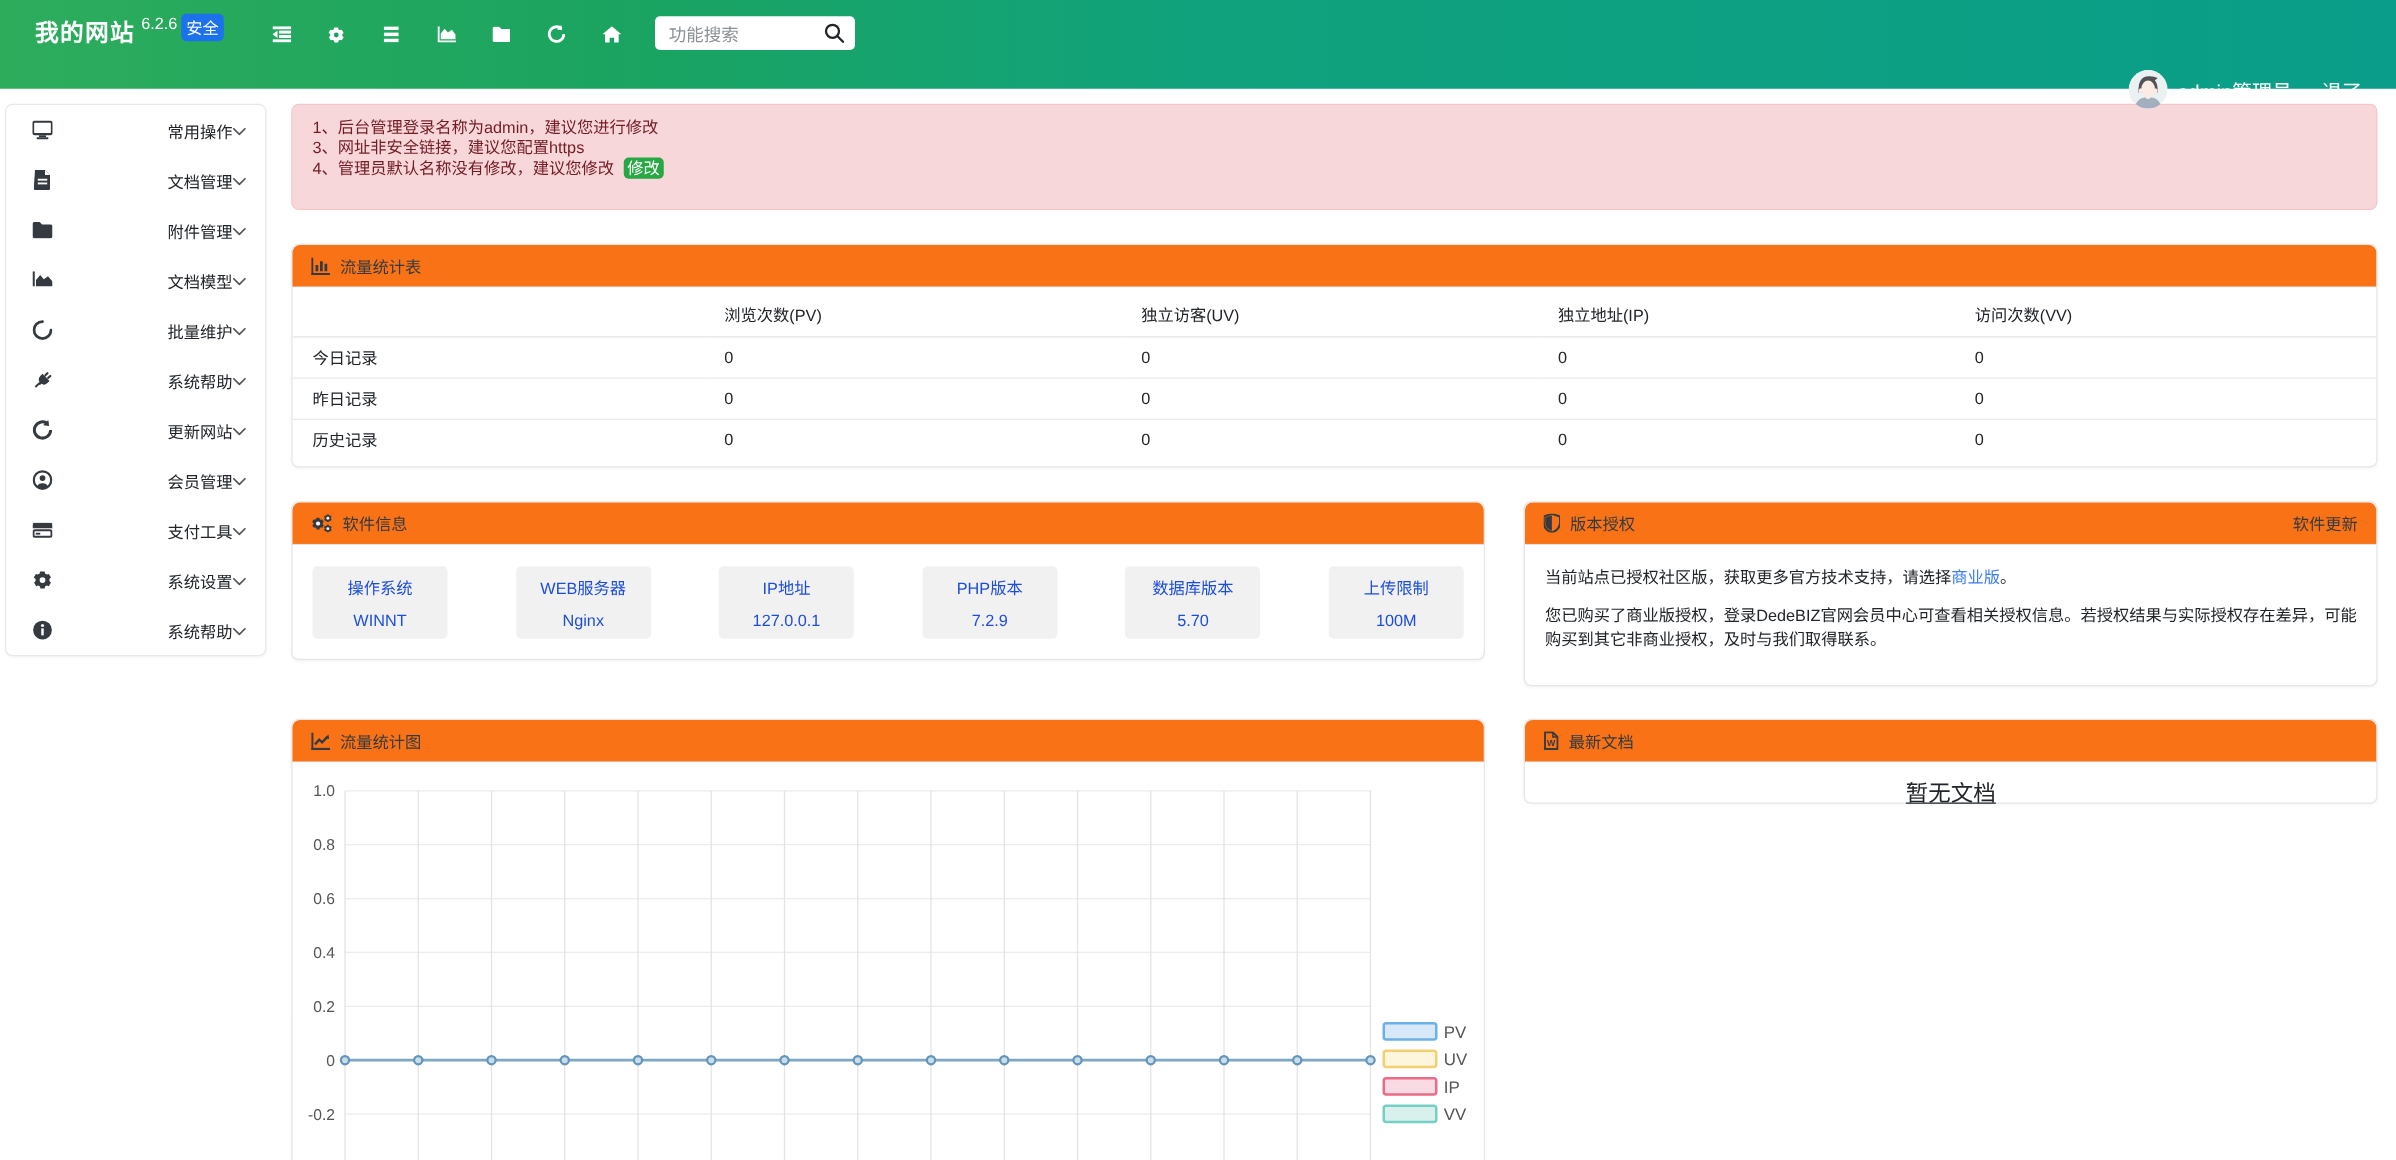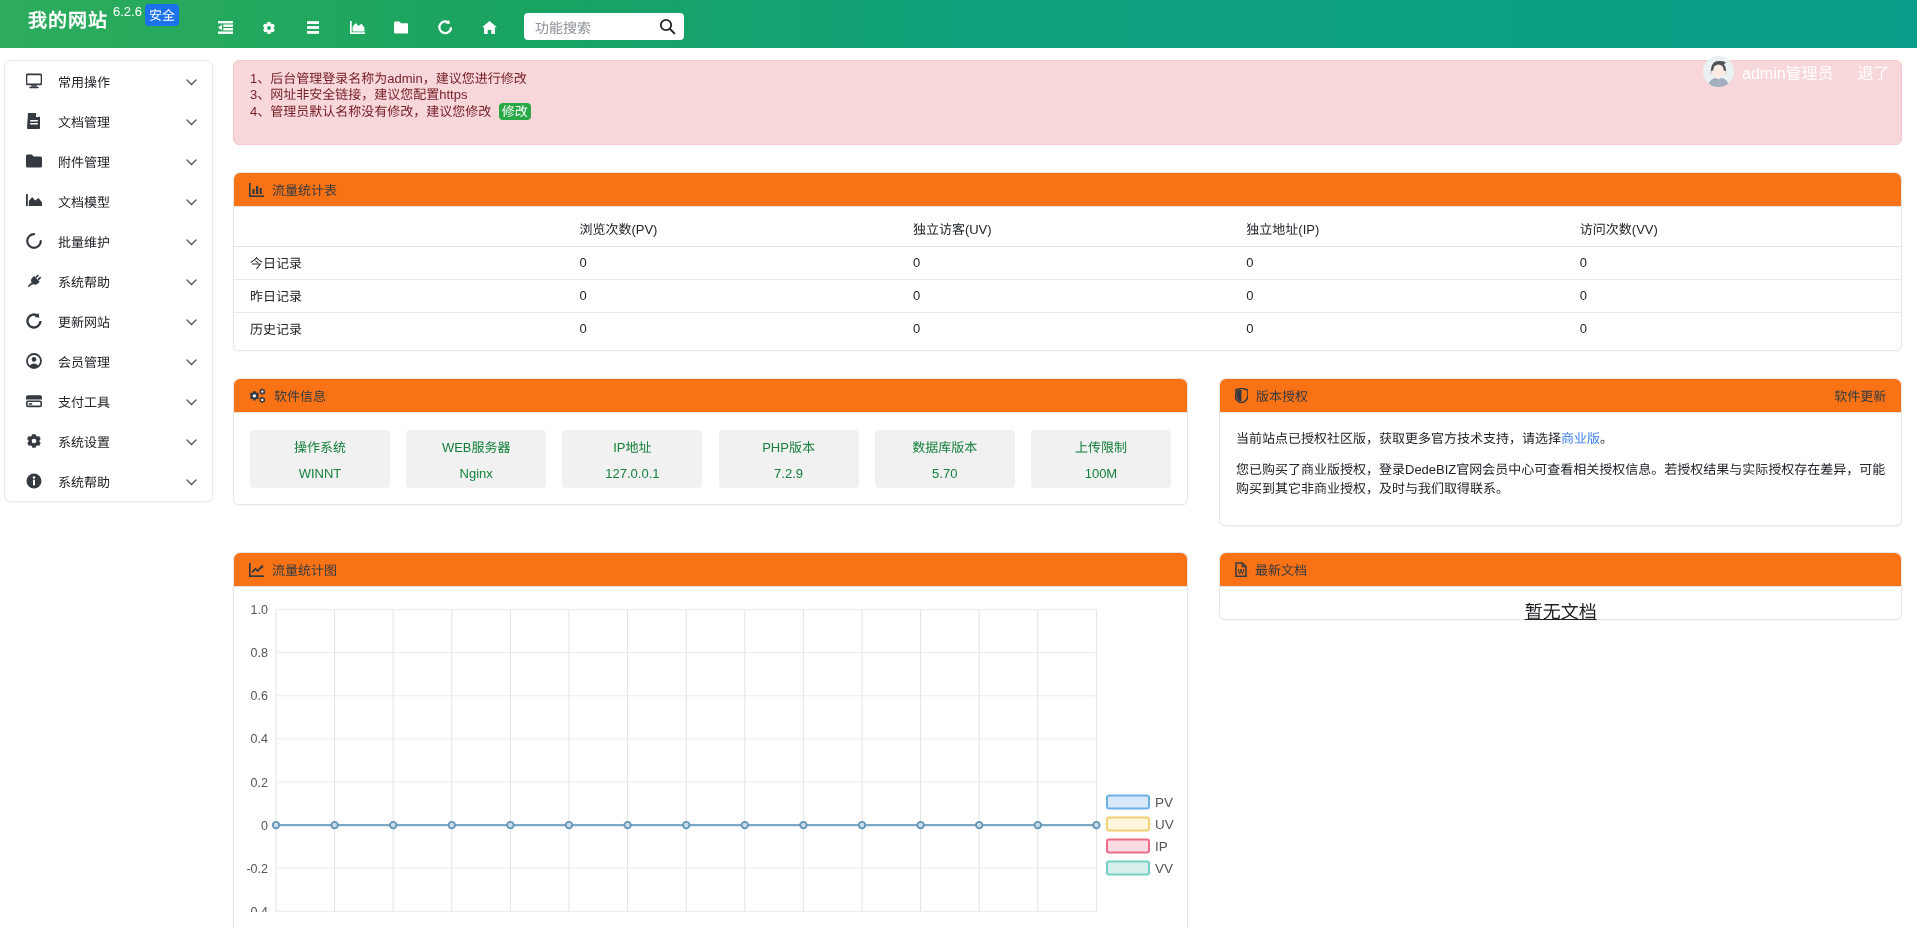--- a/index.html
+++ b/index.html
@@ -2,38 +2,38 @@
 <html lang="zh-CN"><head>
 <meta charset="utf-8">
 <title>DedeBIZ管理中心</title>
 <style>
 * { box-sizing: border-box; margin:0; padding:0; }
 html { overflow:hidden; }
 html,body { font-family:"Liberation Sans", sans-serif; background:#fff; }
 body { width:1917px; }
 a { text-decoration:none; }
 
-.topbar { height:48px; background:linear-gradient(90deg,#2dac5c 0%,#1ba460 25%,#10a27c 50%,#0a9e8a 100%); display:flex; align-items:flex-end; color:#fff; position:relative; }
+.topbar { height:71px; background:linear-gradient(90deg,#2dac5c 0%,#1ba460 25%,#10a27c 50%,#0a9e8a 100%); display:flex; align-items:flex-start; color:#fff; position:relative; }
 .brand { margin-left:28px; display:flex; align-items:flex-start; }
 .brand b { font-size:19px; font-weight:bold; letter-spacing:1px; line-height:55px; }
 .brand .ver { font-size:13px; margin:11px 0 0 5px; }
 .badge-safe { background:#1b72ec; color:#fff; font-size:13px; line-height:15px; padding:3.5px 4px; border-radius:4px; margin:11px 5px 0 3px; }
 .topicons { display:flex; align-items:center; position:absolute; left:203px; top:0; height:55px; }
 .topicons .ti { width:44px; height:40px; display:flex; align-items:center; justify-content:center; }
 .search { position:absolute; left:524px; top:13px; width:160px; height:27px; background:#fff; border-radius:4px; display:flex; align-items:center; padding:0 8px 0 11px; }
 .search span { color:#8c9196; font-size:14px; flex:1; }
 .topright { position:absolute; left:1703px; top:0; height:55px; display:flex; align-items:center;margin-top:44px; }
 .avatar { width:31px; height:31px; border-radius:50%; overflow:hidden; background:#f3f0ec; }
 .topright .uname { font-size:16px; margin-left:8px; color:#fff; }
 .topright .logout { font-size:16px; margin-left:24px; color:#fff; }
 
 .wrap { display:flex; align-items:flex-start; padding:12px 22px 0 4px; }
 .sidebar { width:209px; background:#fff; border:1px solid #e9e9e9; border-radius:6px; box-shadow:0 1px 2px rgba(0,0,0,.04); flex:none; }
 .snav { list-style:none; }
-.snav li { height:40px; display:flex; align-items:center; padding:0 15px 0 21px; color:#212529; font-size:13px; }
+.snav li { height:40px; display:flex; align-items:center; padding:0 15px 0 21px; color:#212529; font-size:13px;text-align:right; }
 .snav li .sic { width:16px; height:16px; margin-right:16px; flex:none; display:flex; align-items:center; justify-content:center; }
 .snav li .txt { flex:1; }
 .snav li .chev { color:#555; }
 .main { flex:1; margin-left:20px; }
 
 .alert { background:#f8d7da; border:1px solid #f5c6cb; color:#721c24; border-radius:6px; padding:10px 16px; font-size:13px; line-height:16px; height:85px; margin-bottom:27px; }
 .alert .modify { display:inline-block; background:#28a745; color:#fff; font-size:13px; line-height:15px; padding:1px 3px; border-radius:4px; margin-left:4px; }
 
 .panel { background:#fff; border:1px solid #e6e6e6; border-radius:6px; box-shadow:0 1px 2px rgba(0,0,0,.04); }
 .panel-h { height:34px; background:#f97316; border-bottom:1px solid #e3e3e3; border-radius:6px 6px 0 0; display:flex; align-items:center; padding:0 15px; font-size:13px; color:#343a40; }
@@ -45,21 +45,21 @@
 table.stats th, table.stats td { text-align:left; font-weight:normal; padding:0 12px; }
 table.stats th { height:39px; border-bottom:1px solid #e3e3e3; vertical-align:bottom; padding-bottom:8px; }
 table.stats td { height:33px; border-bottom:1px solid #e9e9e9; }
 table.stats tr:last-child td { border-bottom:none; }
 table.stats th:first-child, table.stats td:first-child { padding-left:16px; }
 
 .row2 { display:flex; margin-bottom:26px; }
 .p-soft { width:955px; flex:none; margin-right:31px; height:127px; }
 .p-auth { flex:1; height:148px; }
 .softcards { display:flex; justify-content:space-between; padding:17px 16px; }
-.scard { width:140px; height:58px; background:#f1f1f1; border-radius:4px; text-align:center; font-size:13px; color:#15803d; padding-top:5px; line-height:25.5px; }
+.scard { width:108px; height:58px; background:#f1f1f1; border-radius:4px; text-align:center; font-size:13px; color:#1d4ed8; padding-top:5px; line-height:25.5px; }
 .authbody { white-space:nowrap; padding:16px; font-size:13px; line-height:19px; color:#212529; }
 .authbody p + p { margin-top:12px; }
 .authbody a { color:#3d7ef0; }
 
 .row3 { display:flex; }
 .p-chart { width:955px; flex:none; margin-right:31px; height:420px; }
 .p-docs { flex:1; height:68px; }
 .docsbody { height:45px; display:flex; align-items:center; justify-content:center; font-size:18px; color:#212529;text-decoration:underline; }
 .chartbody { padding:2px 0 0 0; }
 </style>

